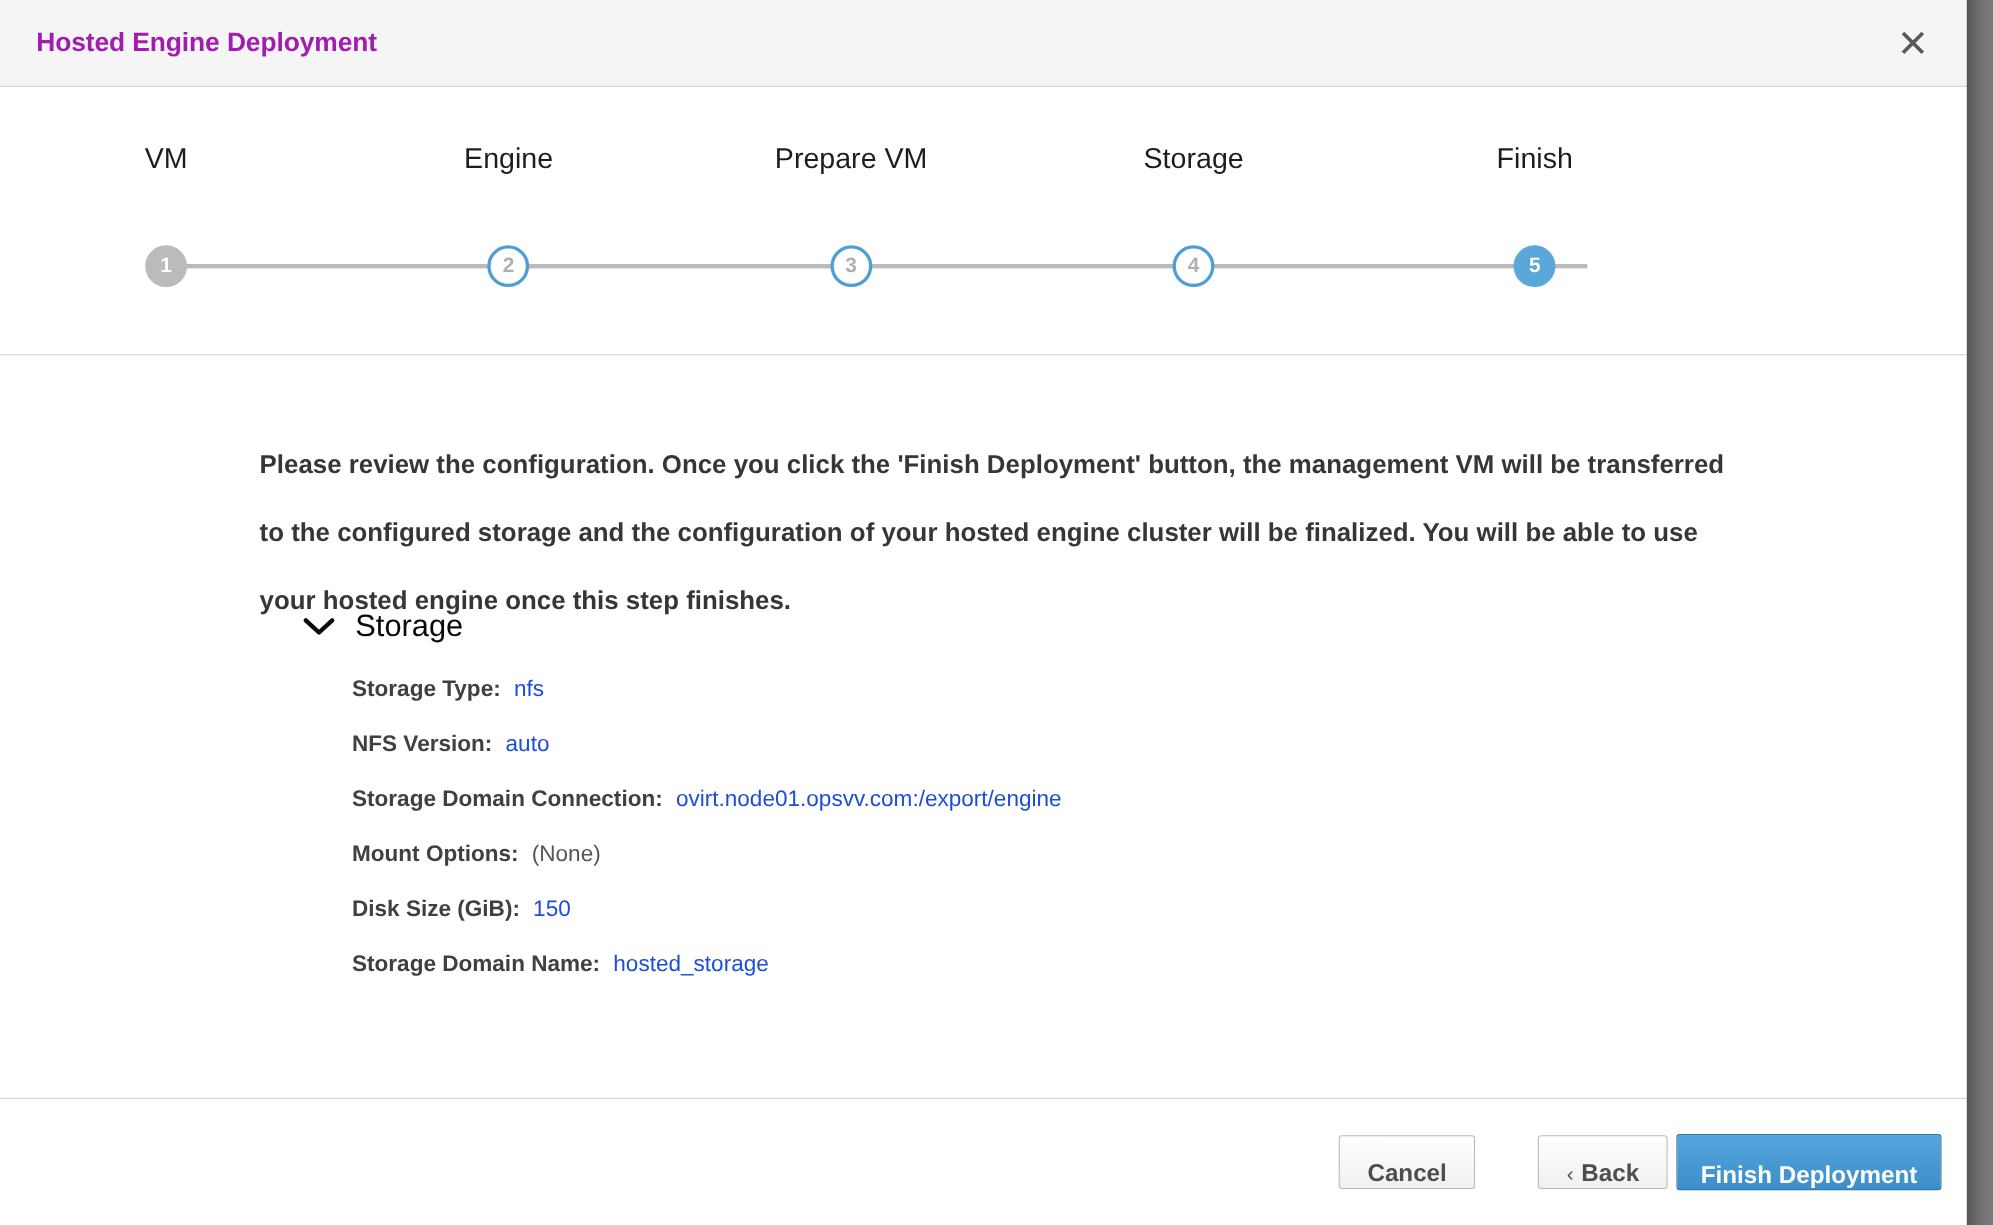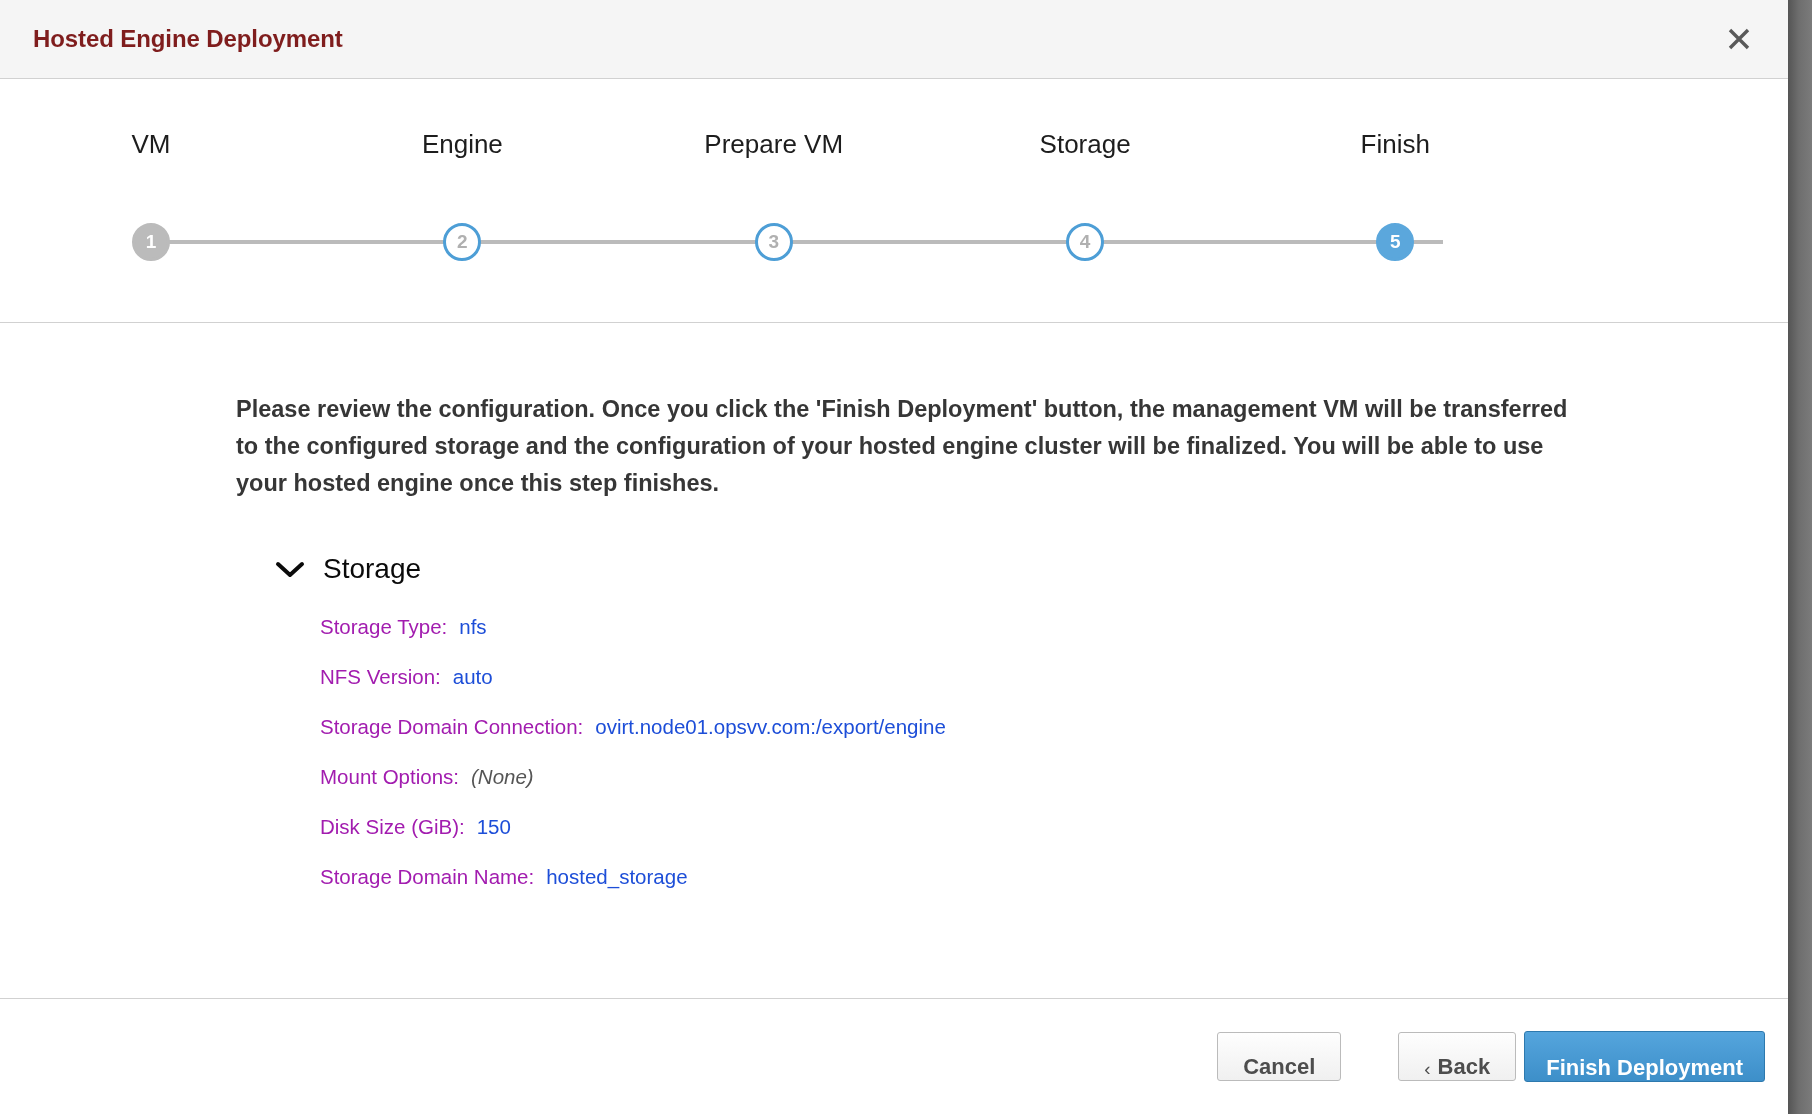--- a/index.html
+++ b/index.html
@@ -36,21 +36,21 @@
     border-bottom: 1px solid #d1d1d1;
     display: flex;
     align-items: center;
     box-sizing: border-box;
     position: relative;
   }
   .modal-title {
     margin-left: 33px;
     font-size: 24px;
     font-weight: bold;
-    color: #7f1d1d;
+    color: #a21caf;
     letter-spacing: -0.1px;
   }
   .close-btn {
     position: absolute;
     right: 28px;
     top: 50%;
     transform: translateY(-50%);
     width: 42px;
     height: 42px;
     display: flex;
@@ -139,21 +139,21 @@
     flex: 1 1 auto;
     position: relative;
     overflow: hidden;
   }
   .intro-text {
     position: absolute;
     left: 236px;
     top: 68px;
     width: 1355px;
     font-size: 23.5px;
-    line-height: 37px;
+    line-height: 62px;
     color: #363636;
     font-weight: bold;
   }
   .section {
     position: absolute;
     left: 275px;
     top: 226px;
     width: 1300px;
   }
   .section-header {
@@ -179,31 +179,30 @@
     margin-top: 26px;
     margin-left: 45px;
   }
   .detail-row {
     display: flex;
     align-items: baseline;
     height: 50px;
     font-size: 20.5px;
   }
   .detail-label {
-    font-weight: normal;
-    color: #a21caf;
+    font-weight: bold;
+    color: #404040;
     white-space: nowrap;
   }
   .detail-value {
     color: #1d4ed8;
     margin-left: 12px;
     white-space: nowrap;
   }
   .detail-value.none {
-    font-style: italic;
     color: #555555;
   }
 
   
   .modal-footer {
     flex: 0 0 116px;
     border-top: 1px solid #d1d1d1;
     box-sizing: border-box;
     display: flex;
     align-items: center;

